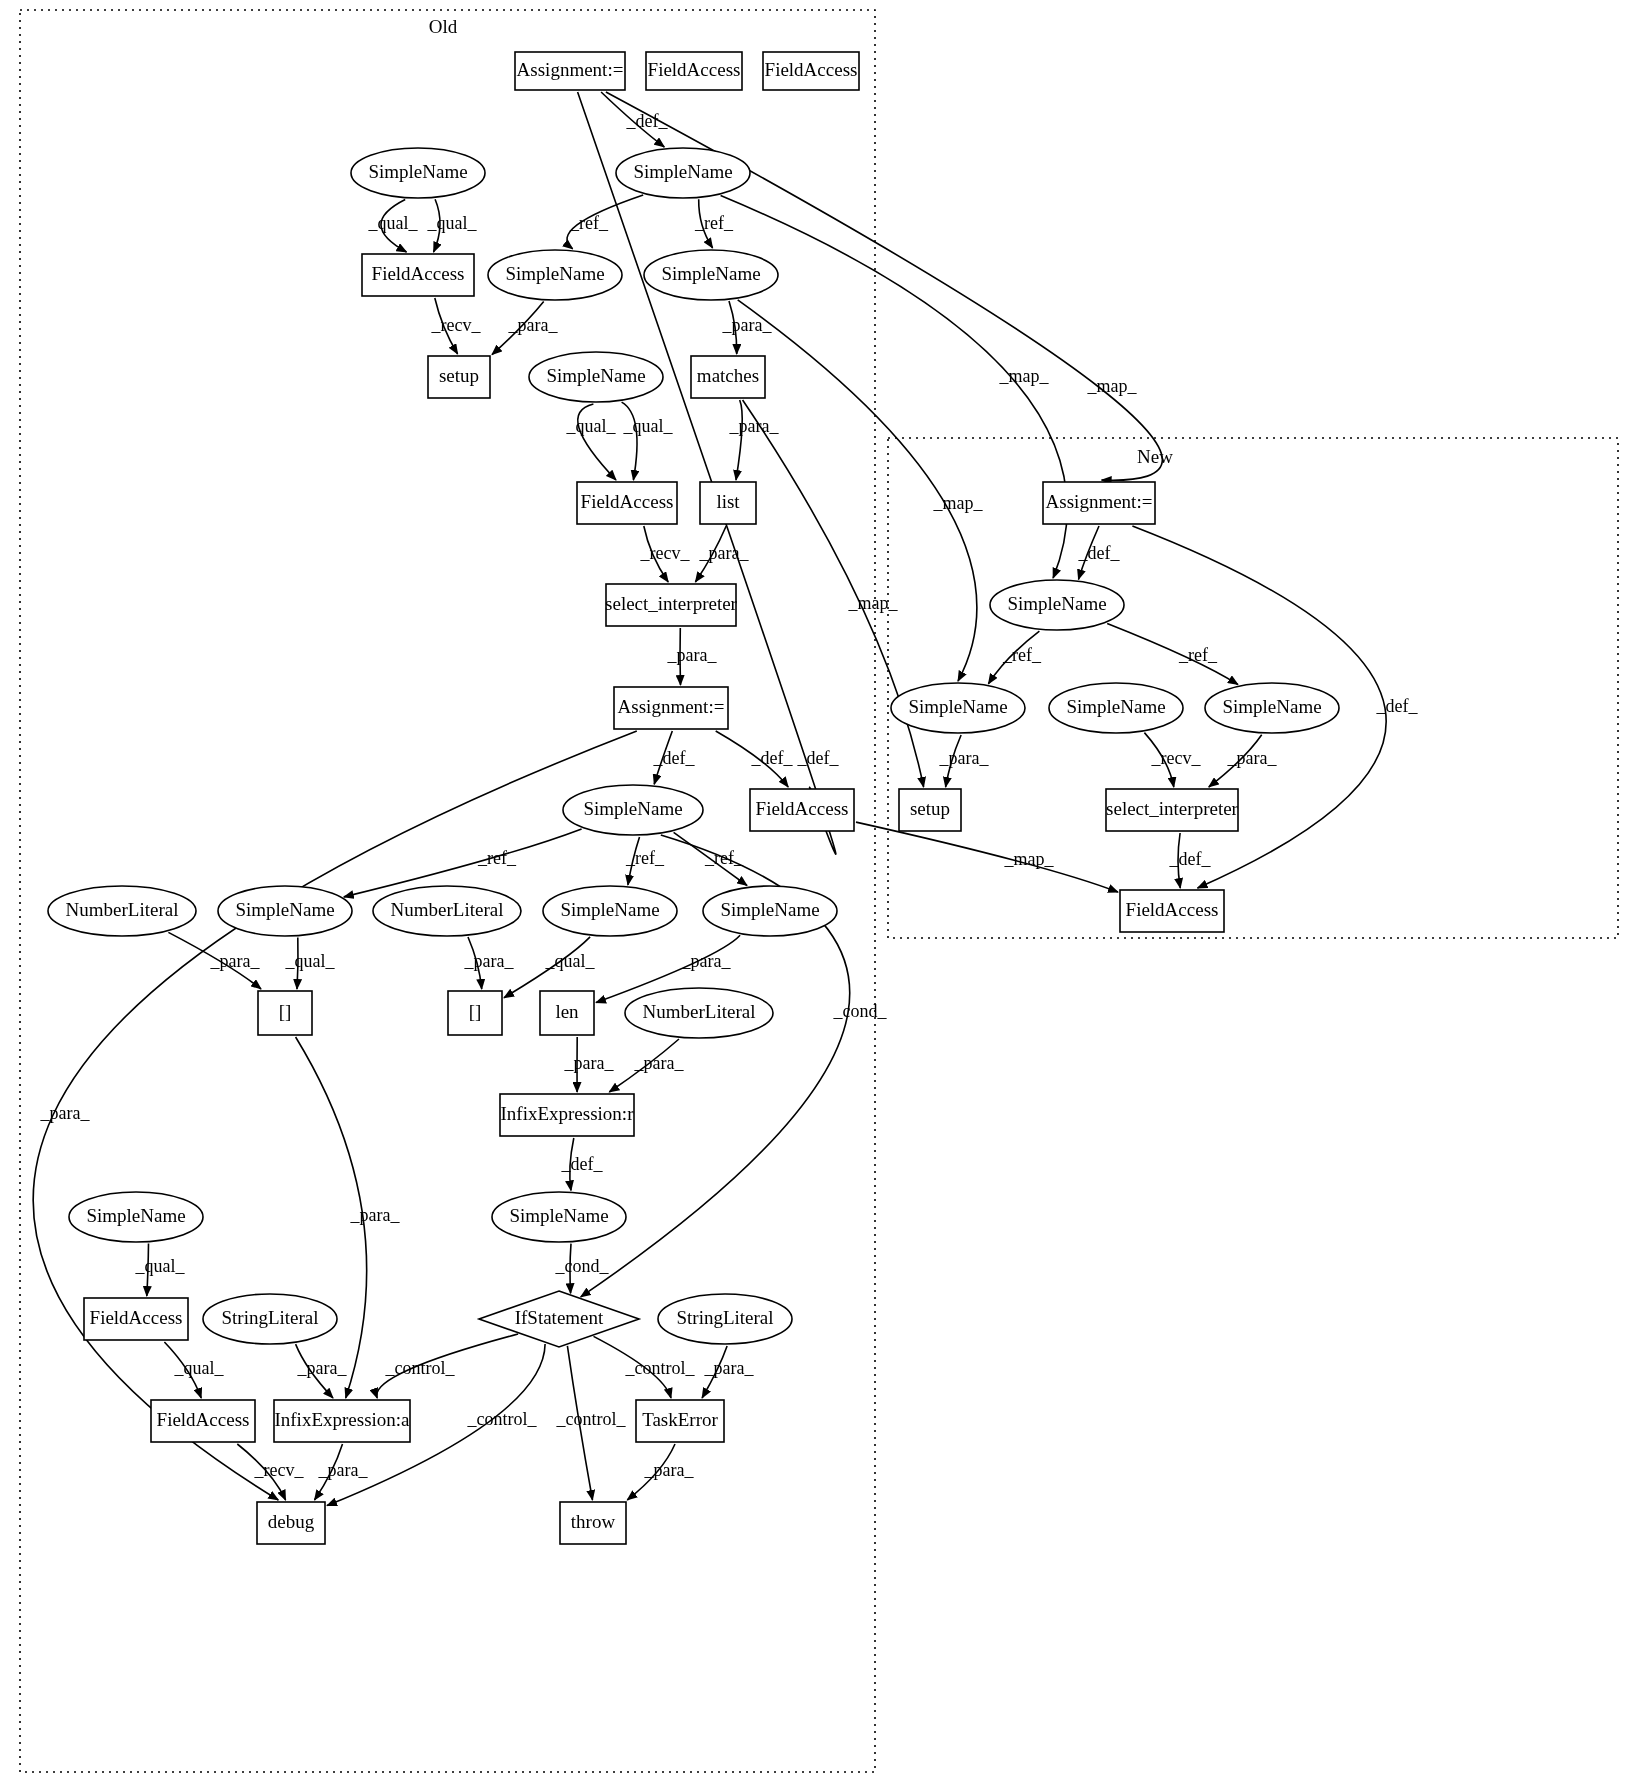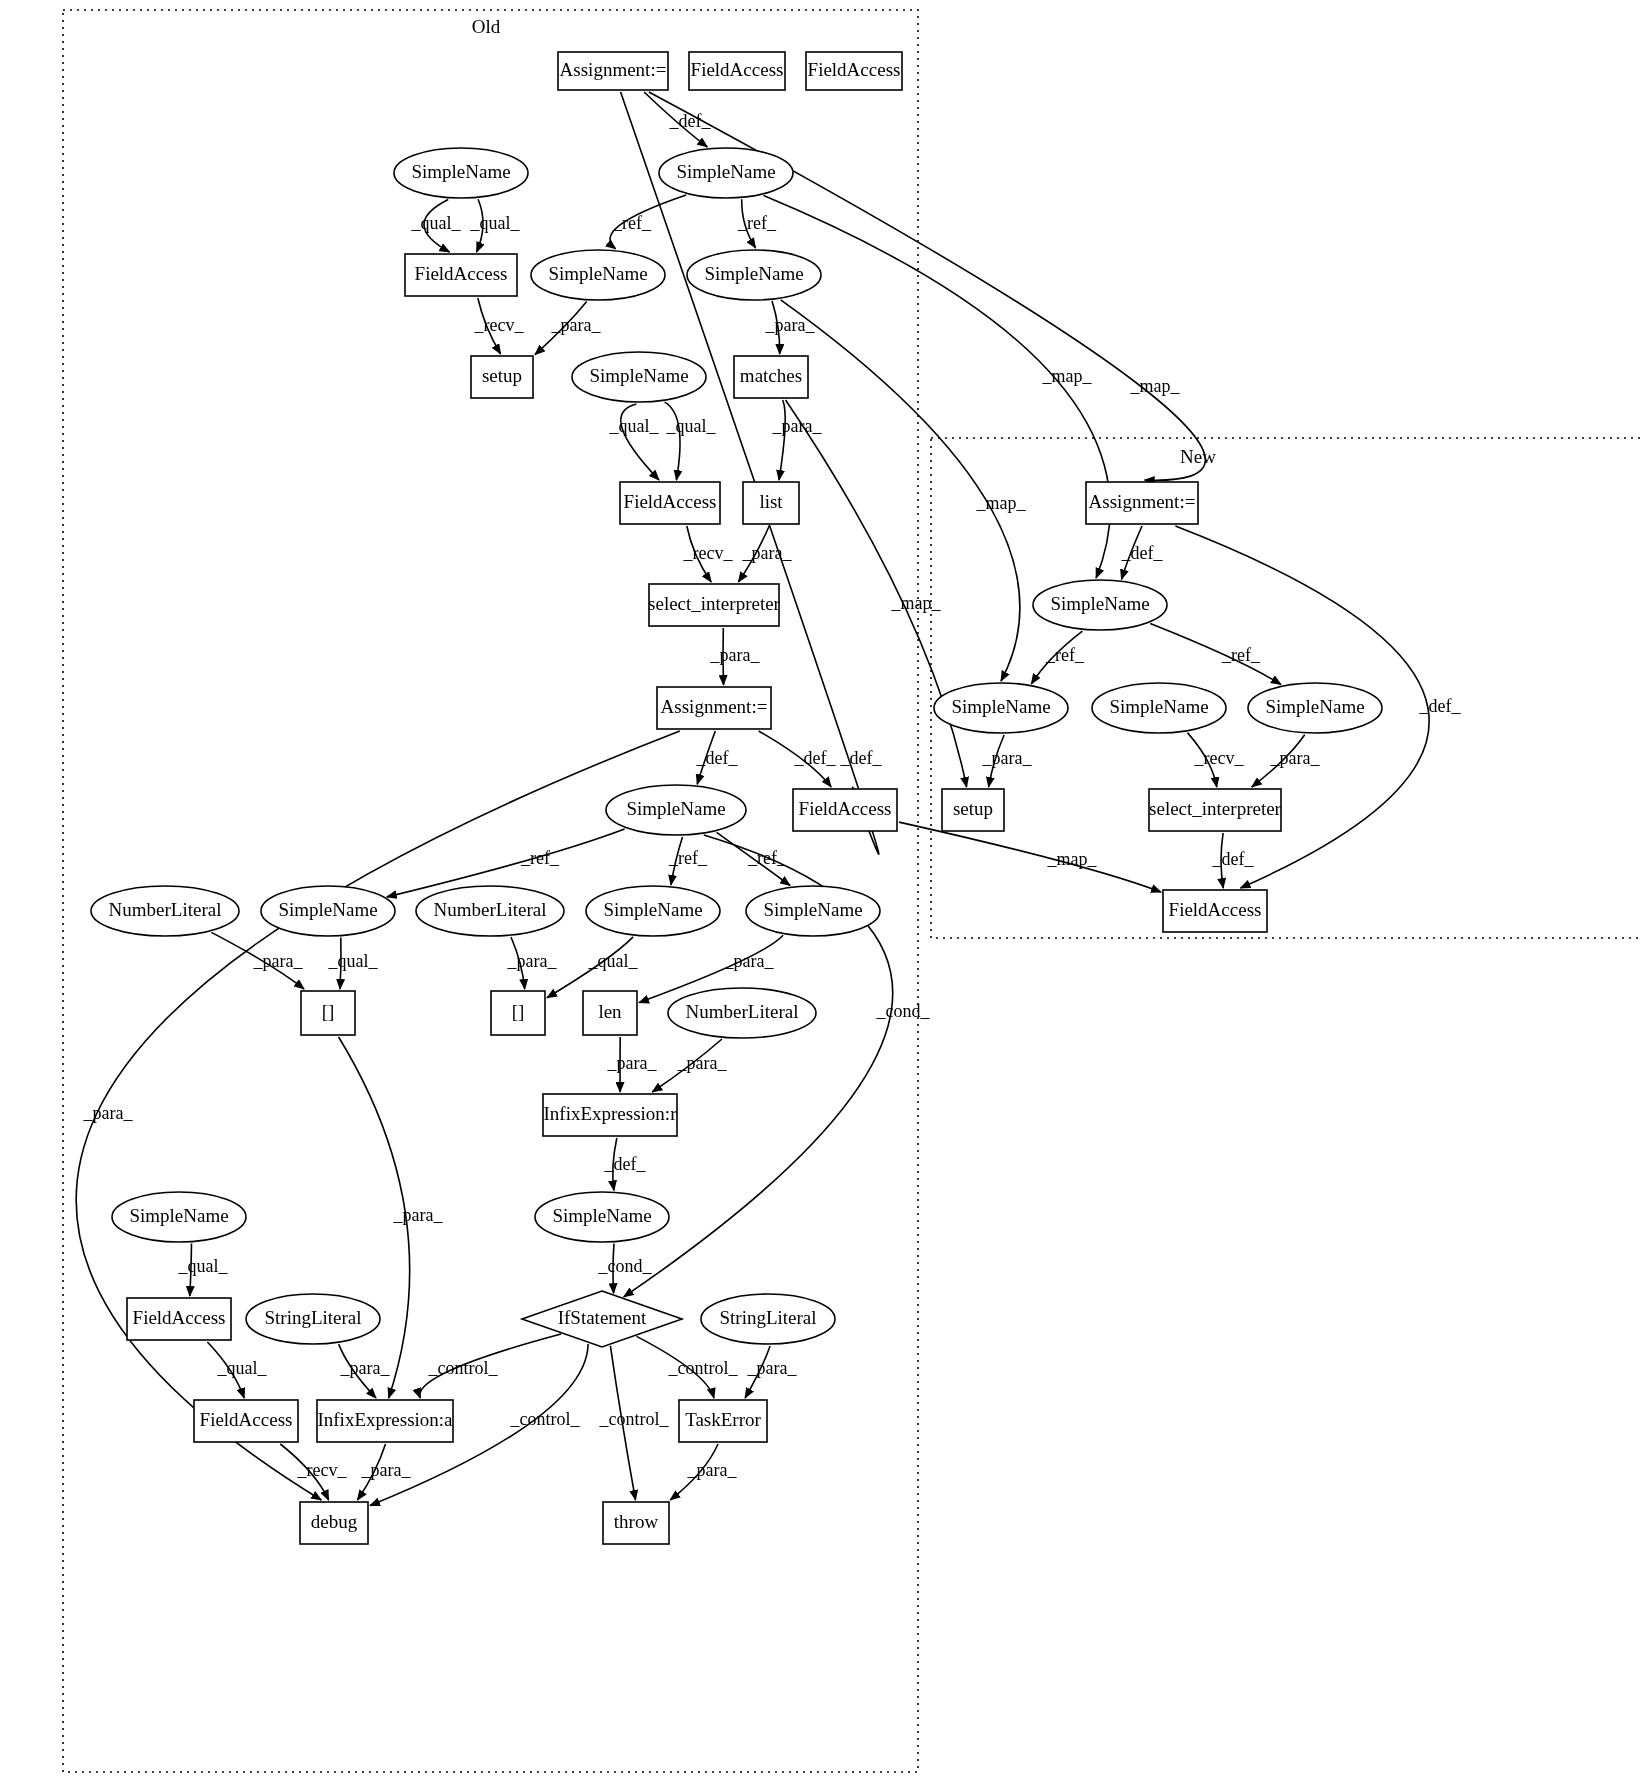--- a/index.html
+++ b/index.html
@@ -1,17 +1,17 @@
 <!DOCTYPE html>
 <html><head>
 <meta charset="utf-8">
 <style>
   html,body{margin:0;padding:0;background:#ffffff;}
   body{width:1641px;height:1784px;overflow:hidden;font-family:"Liberation Serif",serif;}
-  #stage{position:relative;width:1513px;height:1784px;margin-left:43px;}
+  #stage{position:relative;width:1513px;height:1784px;}
   svg{display:block;}
   .nodeshape{fill:#ffffff;stroke:#000000;stroke-width:1.6;}
   .edge{fill:none;stroke:#000000;stroke-width:1.6;}
   .nlabel{font-family:"Liberation Serif",serif;font-size:19px;fill:#000000;text-anchor:middle;dominant-baseline:middle;}
   .elabel{font-family:"Liberation Serif",serif;font-size:18px;fill:#000000;text-anchor:middle;dominant-baseline:middle;}
   .clusterbox{fill:none;stroke:#000000;stroke-width:1.6;stroke-dasharray:2 5;}
   .clabel{font-family:"Liberation Serif",serif;font-size:19px;fill:#000000;text-anchor:middle;dominant-baseline:middle;}
 </style>
 </head>
 <body>

